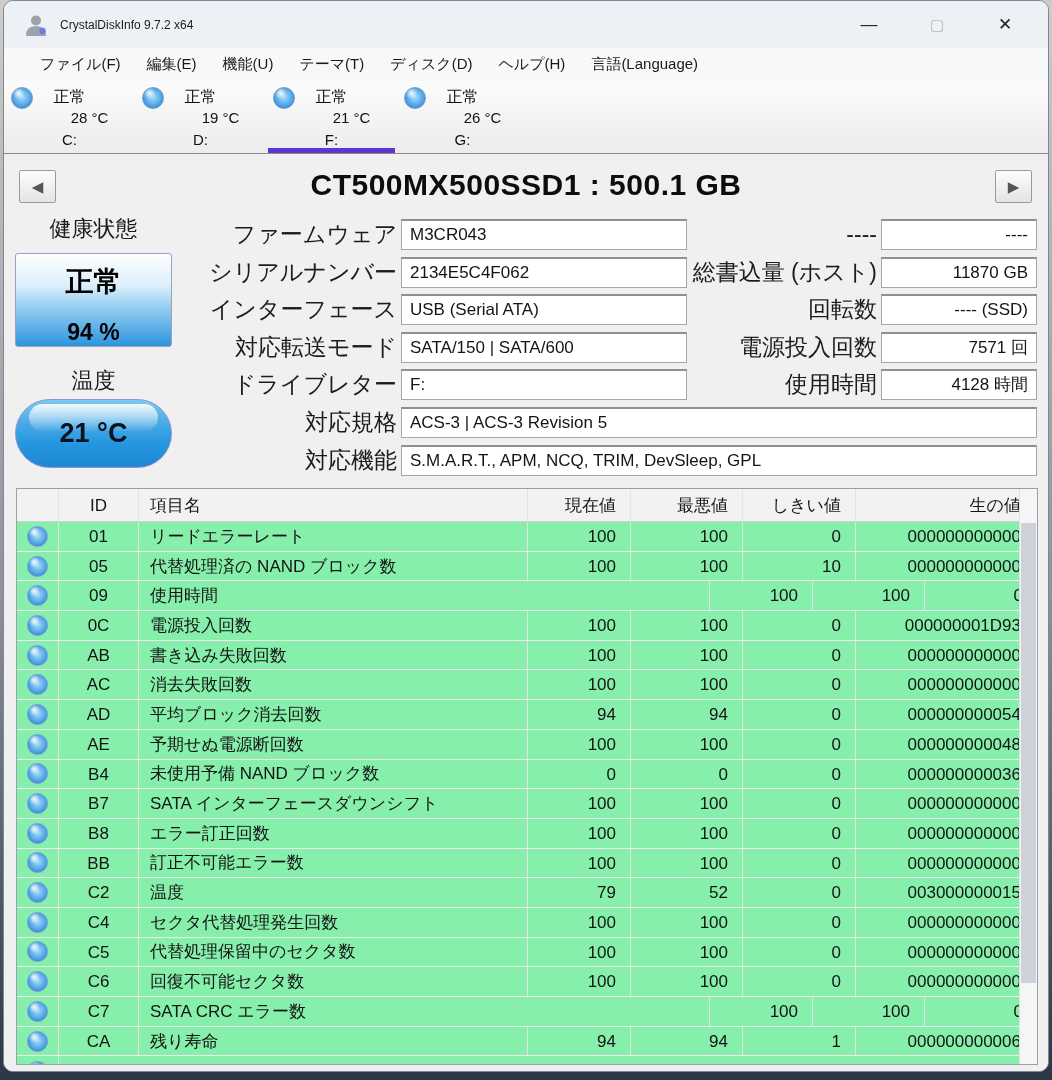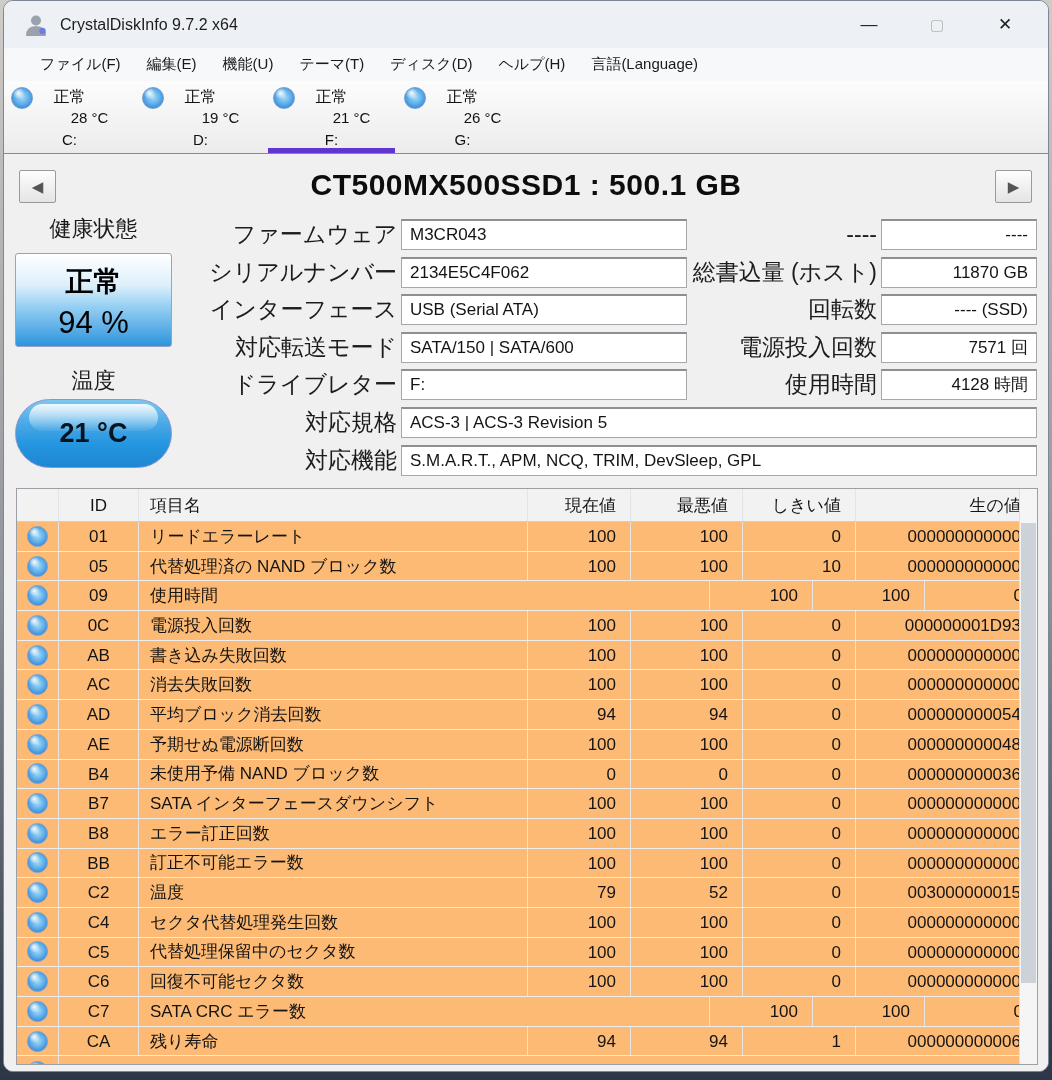--- a/index.html
+++ b/index.html
@@ -9,21 +9,21 @@
     background:linear-gradient(180deg,#cfccc8 0%,#8e9299 55%,var(--backdrop,#2b3646) 100%);
     position:relative; color:#141414;
   }
   .window {
     position:absolute; left:3px; top:0; width:1046px; height:1072px;
     background:#f0f0f0; border:1px solid #7d8795; border-radius:10px; overflow:hidden;
   }
   
   .titlebar { height:47px; background:#edf0f4; display:flex; align-items:center; padding:0 10px 0 20px; }
   .app-icon { width:26px; height:24px; margin-right:10px; flex:0 0 auto; }
-  .title-text { font-size:16px; color:#1c1c1c; }
+  .title-text { font-size:12px; color:#1c1c1c; }
   .win-controls { margin-left:auto; display:flex; align-items:center; gap:38px; padding-right:18px; }
   .wc { width:30px; height:30px; display:flex; align-items:center; justify-content:center; font-size:17px; color:#222; cursor:default; }
   .wc.max { color:#b6b6b6; font-size:15px; }
   
   .menubar { height:33px; background:#f7f8f9; display:flex; align-items:center; padding-left:23px; }
   .menu-item { font-size:15px; color:#1a1a1a; padding:5px 13px; }
   
   .drivebar { height:73px; background:linear-gradient(180deg,#fcfcfc,#ececee); border-bottom:1px solid #8a8a8a; display:flex; }
   .drive-tab { width:131px; position:relative; padding-top:5px; text-align:center; }
   .drive-tab .orb { position:absolute; left:7px; top:6px; }
@@ -51,21 +51,21 @@
   .nav-next { right:16px; }
   .model-title { position:absolute; top:14px; left:120px; right:120px; text-align:center; font-size:30px; font-weight:600; color:#0d0d0d; letter-spacing:.5px; }
   .health-label, .temp-label { position:absolute; left:11px; width:157px; text-align:center; font-size:22px; color:#1c1c1c; }
   .health-label { top:60px; }
   .health-box {
     position:absolute; left:11px; top:99px; width:157px; height:94px;
     border:1px solid #96a2c6; border-radius:3px; text-align:center;
     background:linear-gradient(180deg,#feffff 0%,#ddeffb 34%,#9cd2f3 55%,var(--health-blue,#2e94dd) 100%);
   }
   .health-status { font-size:28px; font-weight:bold; color:#000; margin-top:9px; }
-  .health-percent { font-size:31px; font-weight:normal; color:#000; margin-top:4px; }
+  .health-percent { font-size:23px; font-weight:bold; color:#000; margin-top:18px; }
   .temp-label { top:212px; }
   .temp-pill {
     position:absolute; left:11px; top:245px; width:157px; height:69px; border-radius:36px;
     border:1px solid #8d93cf; position:absolute;
     background:linear-gradient(180deg,#7cc8f0 0%,#4aa9e6 35%,#2596e0 65%,#1e87d4 100%);
     display:flex; align-items:center; justify-content:center;
   }
   .temp-pill::before {
     content:''; position:absolute; left:13px; right:13px; top:4px; height:27px; border-radius:15px;
     background:linear-gradient(rgba(255,255,255,.9),rgba(255,255,255,.05));
@@ -80,21 +80,21 @@
   .f-box.right-al { text-align:right; }
   .lbl-left  { left:180px; width:213px; }
   .box-left  { left:397px; width:286px; }
   .lbl-right { left:600px; width:273px; }
   .box-right { left:877px; width:156px; }
   .box-wide  { left:397px; width:636px; }
   .r1 { top:65px; }  .r2 { top:103px; } .r3 { top:140px; } .r4 { top:178px; }
   .r5 { top:215px; } .r6 { top:253px; } .r7 { top:291px; }
   
   .smart { position:absolute; left:12px; top:334px; width:1022px; height:577px;
-    background:#fdba74; border:1px solid #9aa0a6; overflow:hidden; display:flex; flex-direction:column; }
+    background:#86efac; border:1px solid #9aa0a6; overflow:hidden; display:flex; flex-direction:column; }
   .t-head { display:flex; height:33px; background:#f2f2f2; border-bottom:1px solid #cfcfcf; flex:0 0 auto; align-items:center; }
   .t-row  { display:flex; height:29.7px; border-bottom:1px solid #eeeeee; flex:0 0 auto; align-items:center; }
   .c-orb { width:42px; display:flex; justify-content:center; align-self:stretch; align-items:center; border-right:1px solid #e4e4e4; }
   .c-orb .orb { width:21px; height:21px; }
   .c-id { width:80px; text-align:center; align-self:stretch; line-height:29.7px; border-right:1px solid #e4e4e4; }
   .t-head .c-id { line-height:33px; }
   .c-name { flex:1; padding-left:11px; white-space:nowrap; overflow:hidden; }
   .c-num { align-self:stretch; text-align:right; border-left:1px solid #e4e4e4; line-height:29.7px; }
   .t-head .c-num { line-height:33px; }
   .c-cur { width:103px; padding-right:14px; }

